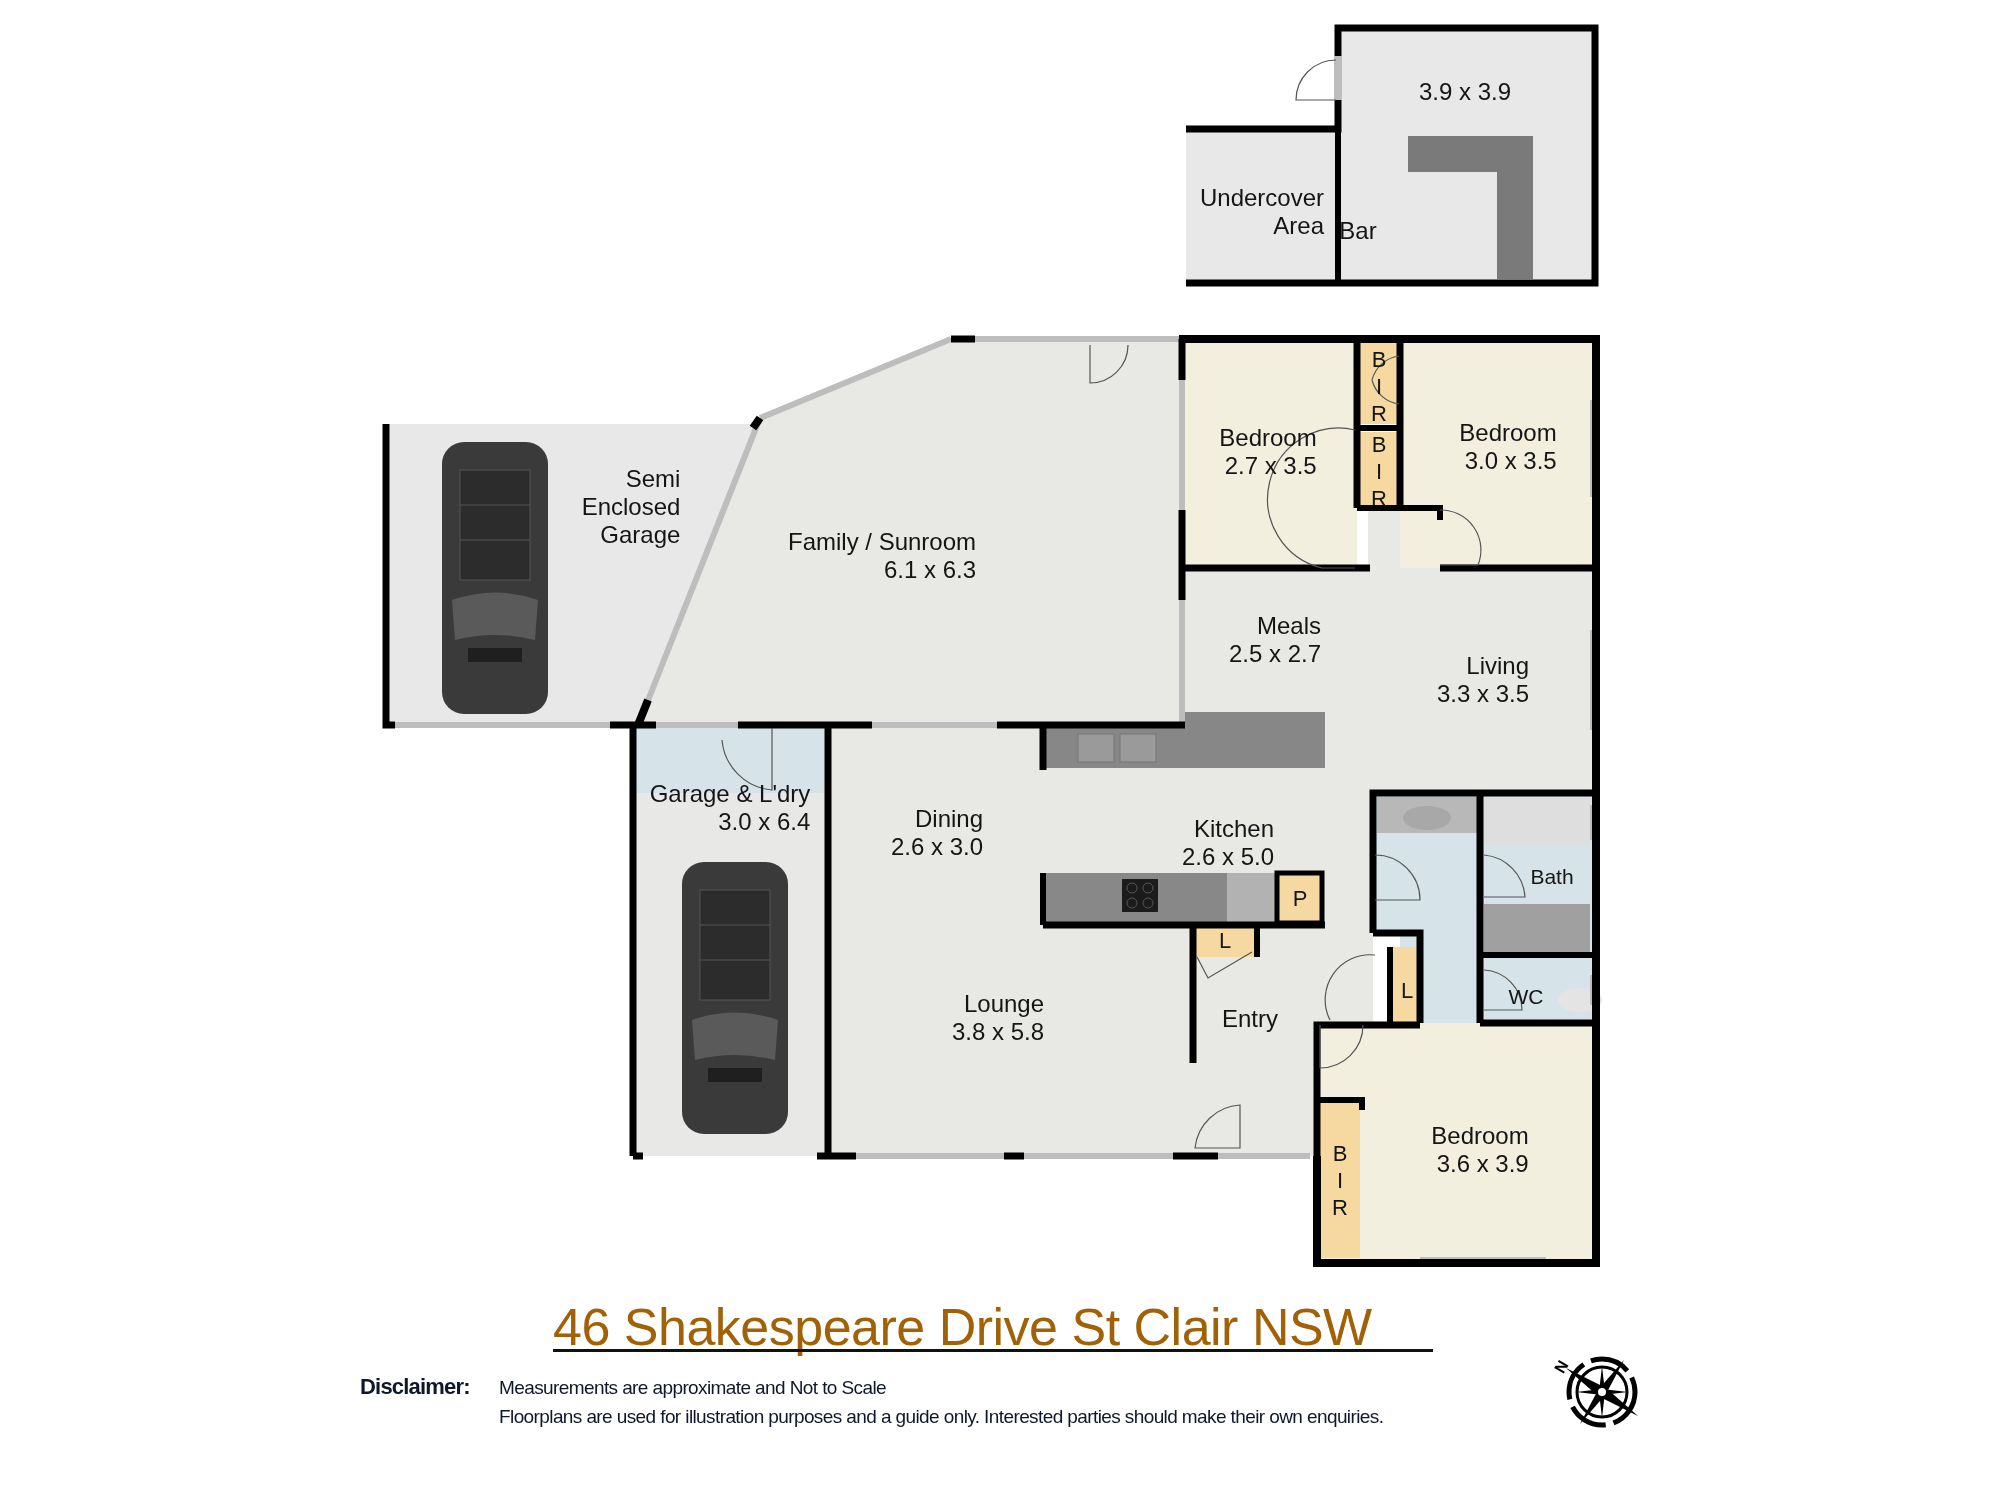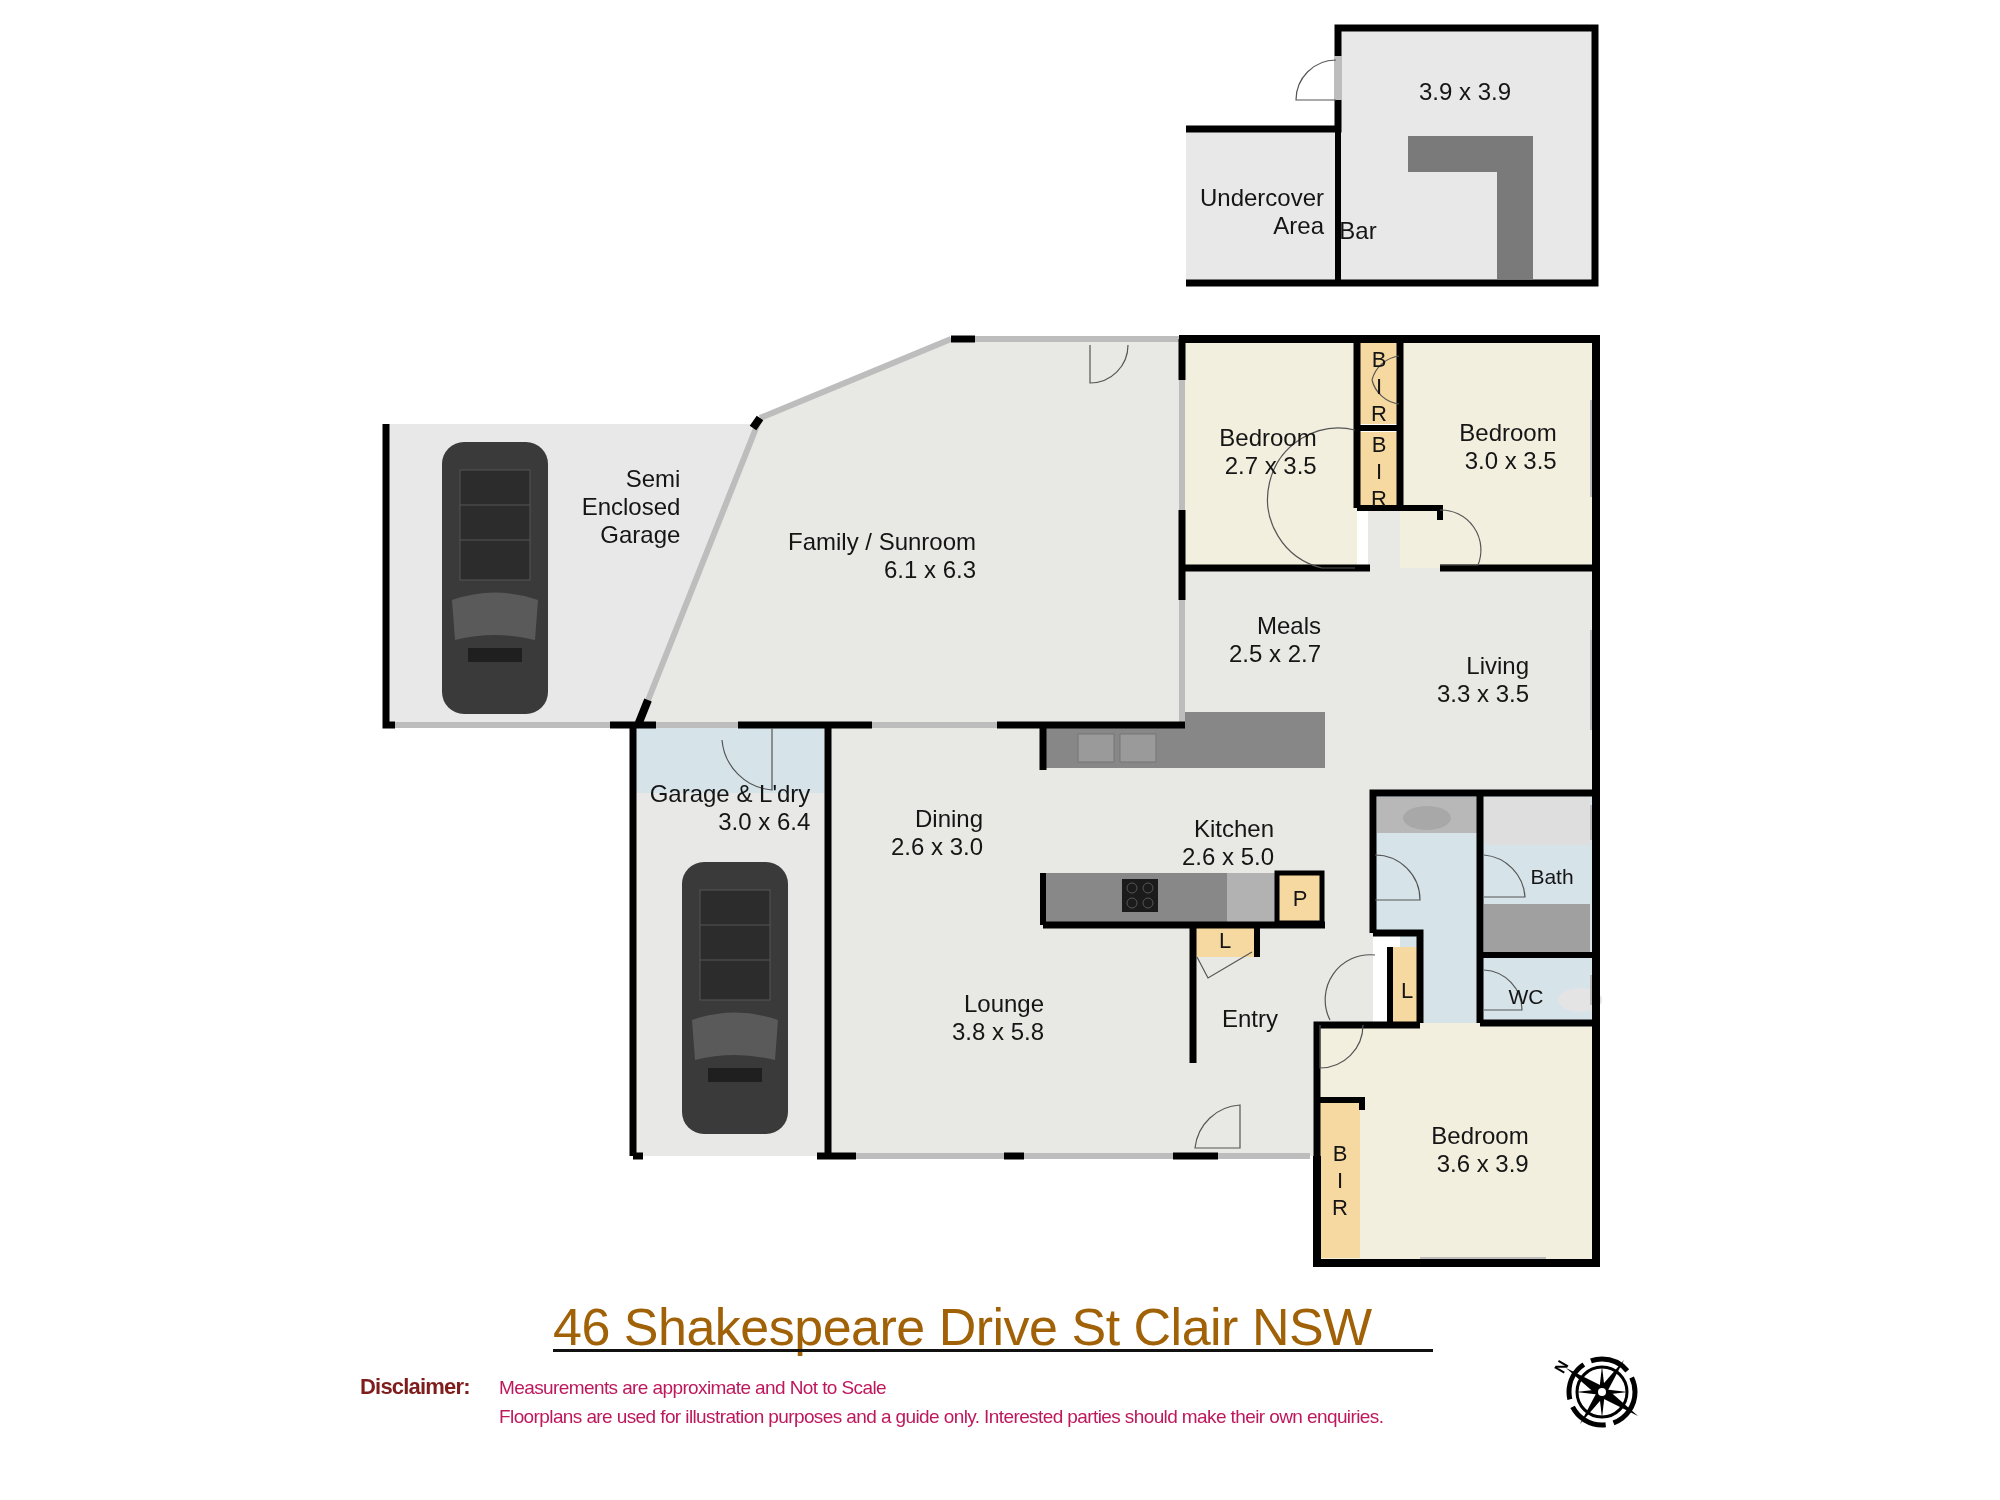--- a/index.html
+++ b/index.html
@@ -10,22 +10,22 @@
          color: #151515; white-space: nowrap; transform: translateX(-50%); }
   .lbl span { display: block; }
   .small { font-size: 21px; line-height: 24px; }
   .bir { position: absolute; text-align: center; font-size: 22px; line-height: 27px;
          color: #151515; transform: translateX(-50%); }
   .bir span { display: block; }
   .title { position: absolute; left: 553px; top: 1297px; font-size: 52px; line-height: 60px;
            color: #a16207; white-space: nowrap; letter-spacing: -0.5px; }
   .title-underline { position: absolute; left: 553px; top: 1349px; width: 880px; height: 3px; background: #111; }
   .disc-label { position: absolute; left: 360px; top: 1374px; font-size: 22px; font-weight: bold;
-                letter-spacing: -0.8px; color: #7f1d1d; }
-  .disc-line { position: absolute; left: 499px; font-size: 19px; color: #be185d; letter-spacing: -0.6px; white-space: nowrap; }
+                letter-spacing: -0.8px; color: #0f172a; }
+  .disc-line { position: absolute; left: 499px; font-size: 19px; color: #0f172a; letter-spacing: -0.6px; white-space: nowrap; }
 </style>
 </head>
 <body>
 
 <svg id="plan" viewBox="0 0 2000 1500" xmlns="http://www.w3.org/2000/svg">
 
   <g>
     <rect x="1186" y="129" width="152" height="154" fill="#e8e8e8"></rect>
     <rect x="1338" y="28" width="257" height="255" fill="#e8e8e8"></rect>
 

